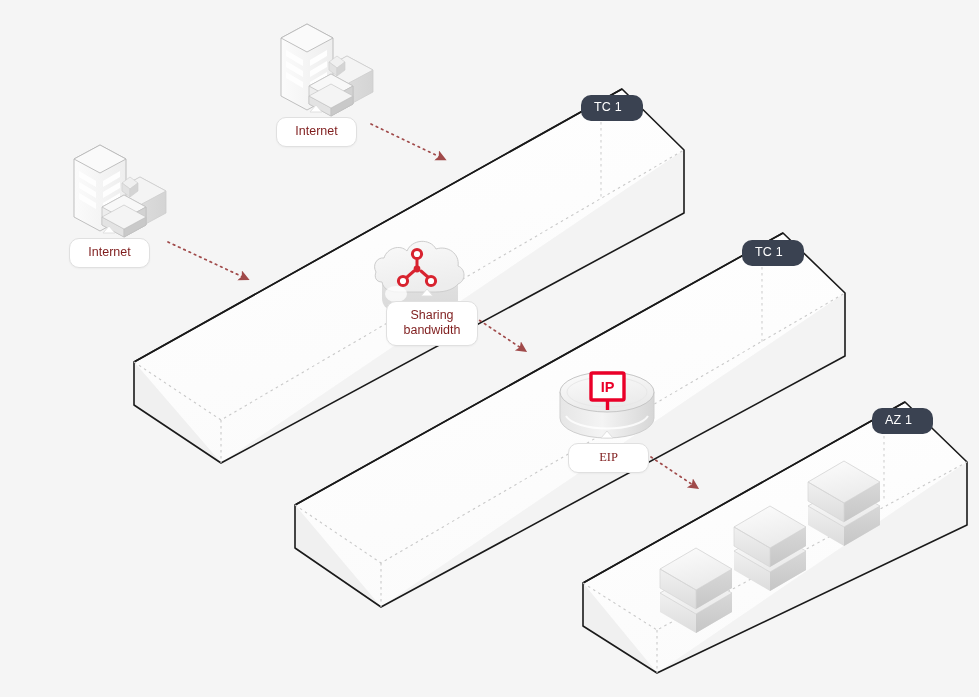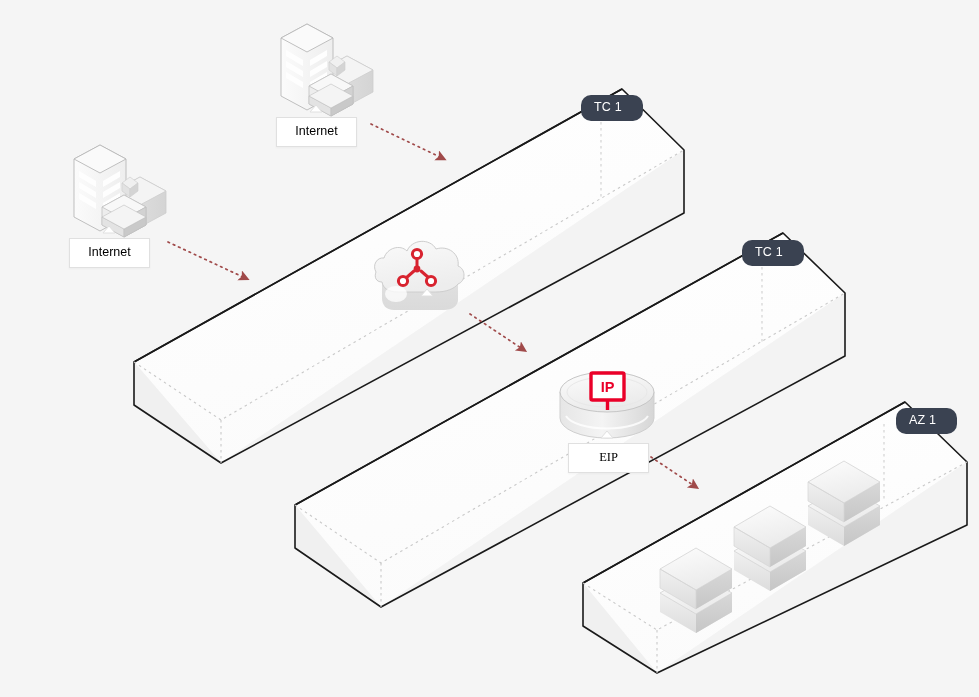--- a/index.html
+++ b/index.html
@@ -34,22 +34,22 @@
     padding: 6px 21px 7px 13px;
     line-height: 1;
     letter-spacing: 0.2px;
     white-space: nowrap;
     margin-top: 18px;
   }
   .node-label {
     position: absolute;
     background: #ffffff;
     border: 1px solid #e0e0e0;
-    border-radius: 0;
-    color: #000000;
+    border-radius: 10px;
+    color: #7f1d1d;
     font-size: 12.5px;
     font-family: "Liberation Sans", sans-serif;
     line-height: 15px;
     padding: 6px 12px 7px 12px;
     text-align: center;
     white-space: pre-line;
     box-shadow: 0 1px 2px rgba(0,0,0,0.04);
   }
 </style>
 </head>
@@ -298,19 +298,21 @@
     <g fill="#ffffff" stroke="#e0e0e0" stroke-width="1">
       <polygon points="310,112 316,105 322,112"></polygon>
       <polygon points="103,233 109,226 115,233"></polygon>
       <polygon points="421,296 427,289 433,296"></polygon>
       <polygon points="601,438 607,431 613,438"></polygon>
     </g>
   </svg>
 
   <div class="zone-badge" style="left:581px; top:77px;">TC 1</div>
   <div class="zone-badge" style="left:742px; top:222px;">TC 1</div>
-  <div class="zone-badge" style="left:896px; top:390px;">AZ 1</div>
+  <div class="zone-badge" style="left:872px; top:390px;">AZ 1</div>
 
   <div class="node-label" style="left:276px; top:117px; width:55px;">Internet</div>
   <div class="node-label" style="left:69px; top:238px; width:55px;">Internet</div>
+  <div class="node-label" style="left:386px; top:301px; width:66px;">Sharing
+bandwidth</div>
   <div class="node-label" style="left:568px; top:443px; width:55px;font-family:Liberation Serif, serif;">EIP</div>
 
 </div>
 
 </body></html>

